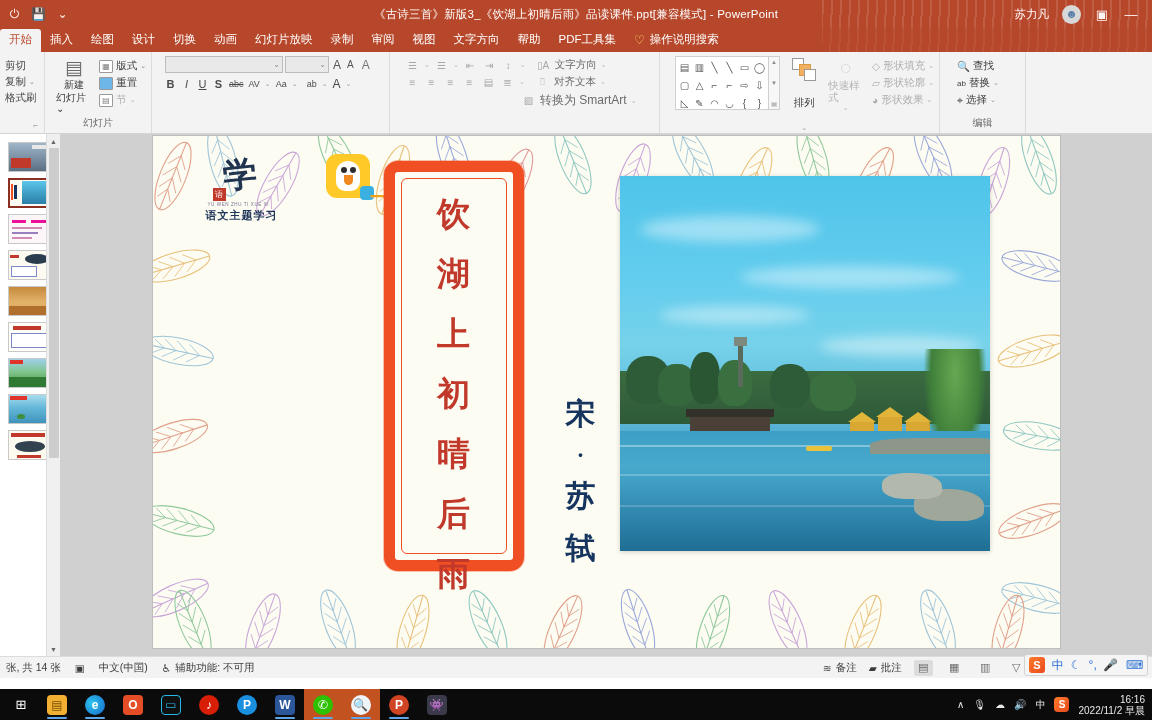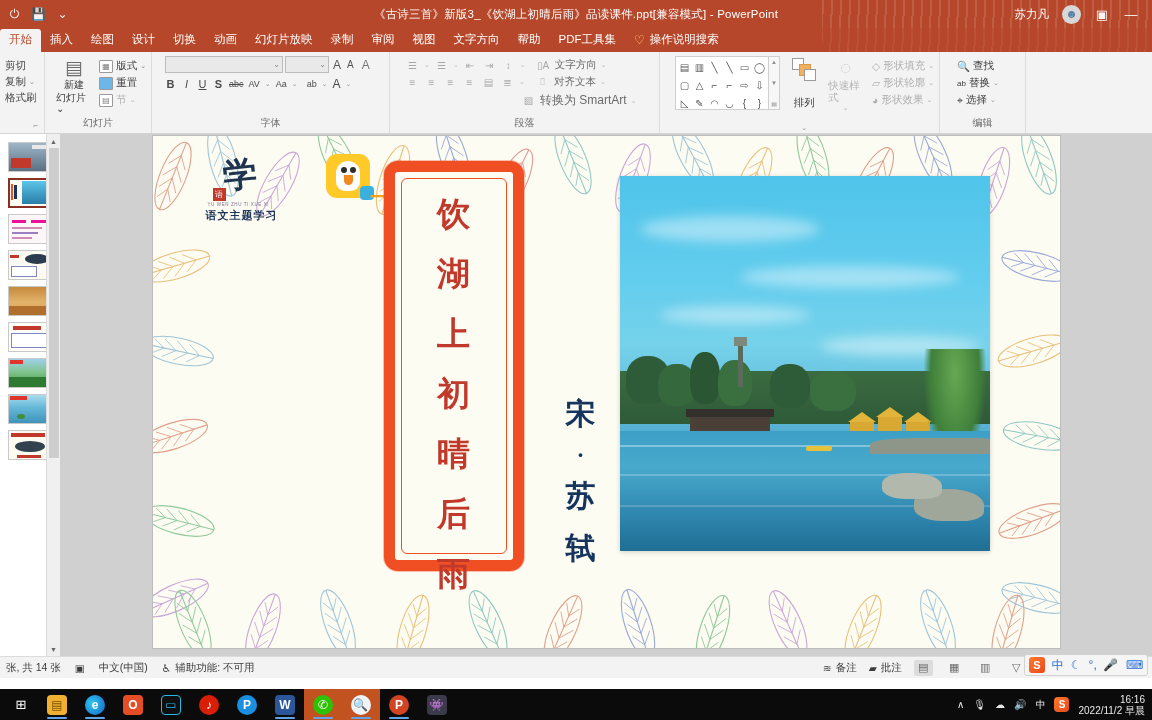--- a/index.html
+++ b/index.html
@@ -313,21 +313,20 @@
         <span style="font-size:9px;">AV</span>
         <span style="font-size:7px;color:#999;">⌄</span>
         <span style="font-size:9px;">Aa</span>
         <span style="font-size:7px;color:#999;">⌄</span>
         <span style="font-size:9px;padding-left:4px;">ab</span>
         <span style="font-size:7px;color:#999;">⌄</span>
         <span style="font-size:12px;">A</span>
         <span style="font-size:7px;color:#999;">⌄</span>
       </div>
     </div>
-    <div class="rgroup-label">字体</div>
   </div>
 
   <div class="rgroup" style="width:270px;">
     <div class="rgroup-body" style="flex-direction:column; gap:3px; padding-left:10px;">
       <div class="para-row" style="padding-top:2px;">
         <span class="pbtn">☰</span>
           <span style="font-size:7px;">⌄</span>
         <span class="pbtn">☰</span>
           <span style="font-size:7px;">⌄</span>
         <span class="pbtn">⇤</span>
@@ -349,21 +348,20 @@
         <span class="pbtn" style="margin-left:6px;">⌷</span>
         <span style="font-size:10.5px;color:#6b6b6b;">对齐文本</span>
           <span style="font-size:7px;">⌄</span>
       </div>
       <div class="para-row">
         <span class="pbtn" style="margin-left:116px;">▧</span>
         <span style="font-size:12px;color:#6b6b6b;">转换为 SmartArt</span>
           <span style="font-size:7px;">⌄</span>
       </div>
     </div>
-    <div class="rgroup-label">段落</div>
   </div>
 
   <div class="rgroup" style="width:280px;">
     <div class="rgroup-body" style="gap:9px; padding-left:10px; align-items:flex-start;">
       <div style="display:flex;">
         <div class="shapes">
           <span>▤</span>
           <span>▥</span>
           <span>╲</span>
           <span>╲</span>

